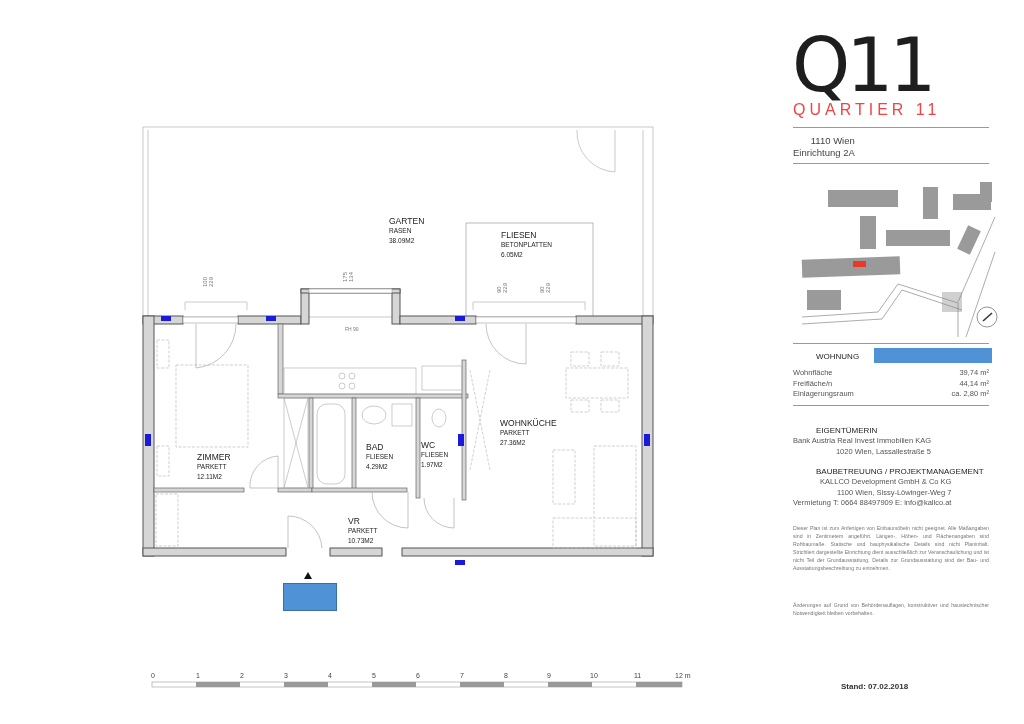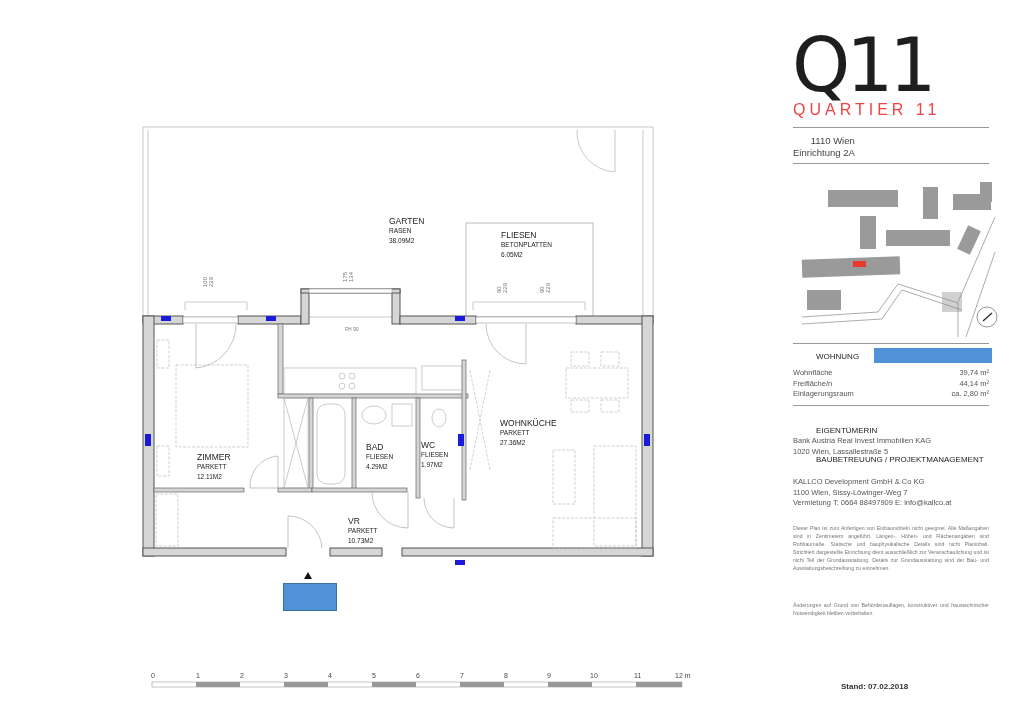--- a/index.html
+++ b/index.html
@@ -4,21 +4,21 @@
 <style>
   html,body{margin:0;padding:0;background:#fff;}
   body{width:1024px;height:724px;position:relative;overflow:hidden;font-family:"Liberation Sans",sans-serif;color:#222;}
   .abs{position:absolute;}
   
   .logo{left:792px;top:30px;font-family:"DejaVu Sans",sans-serif;font-weight:normal;font-size:74px;line-height:70px;letter-spacing:-4px;color:#1e1e1e;}
   .logo-sub{left:793px;top:101px;font-size:16px;letter-spacing:4px;color:#ef4444;}
   .hr{height:1px;background:#999;left:793px;width:196px;}
   .addr{left:793px;top:135px;font-size:9.5px;line-height:12px;color:#444;text-align:right;}
   .sect-title{font-weight:normal;font-size:8px;color:#222;left:793px;margin-left:23px;}
-  .txt{font-size:7.5px;line-height:10.5px;color:#555;left:793px;}
+  .txt{font-size:7.5px;line-height:10.5px;color:#555;left:793px;text-align:right;}
   .row{display:flex;justify-content:space-between;width:196px;}
   .fine{font-size:5.2px;line-height:8px;color:#777;left:793px;width:196px;text-align:justify;}
   .stand{left:793px;top:682px;font-size:8px;font-weight:bold;color:#333;margin-left:48px;}
   .blue-block{background:#4f92d6;}
   
   .lbl{position:absolute;font-size:8.5px;line-height:10px;color:#222;}
   .lbl .s{font-size:6.5px;display:block;}
   .scale-num{position:absolute;top:672px;font-size:7px;color:#444;}
 </style>
 </head>
@@ -74,21 +74,21 @@
       <span>ca. 2,80 m²</span>
     </div>
 </div>
 <div class="abs hr" style="top:405px"></div>
 
 <div class="abs sect-title" style="top:426px">EIGENTÜMERIN</div>
 <div class="abs txt" style="top:436px">
   <div>Bank Austria Real Invest Immobilien KAG</div>
   <div>1020 Wien, Lassallestraße 5</div>
 </div>
-<div class="abs sect-title" style="top:455px">BAUBETREUUNG / PROJEKTMANAGEMENT</div>
+<div class="abs sect-title" style="top:467px">BAUBETREUUNG / PROJEKTMANAGEMENT</div>
 <div class="abs txt" style="top:477px">
   <div>KALLCO Development GmbH &amp; Co KG</div>
   <div>1100 Wien, Sissy-Löwinger-Weg 7</div>
   <div>Vermietung  T: 0664 88497909  E: info@kallco.at</div>
 </div>
 <div class="abs fine" style="top:524px">Dieser Plan ist zum Anfertigen von Einbaumöbeln nicht geeignet. Alle Maßangaben sind in Zentimetern angeführt. Längen-, Höhen- und Flächenangaben sind Rohbaumaße. Statische und bauphysikalische Details sind nicht Planinhalt. Strichliert dargestellte Einrichtung dient ausschließlich zur Veranschaulichung und ist nicht Teil der Grundausstattung. Details zur Grundausstattung sind der Bau- und Ausstattungsbeschreibung zu entnehmen.</div>
 <div class="abs fine" style="top:601px">Änderungen auf Grund von Behördenauflagen, konstruktiver und haustechnischer Notwendigkeit bleiben vorbehalten.</div>
 <div class="abs stand">Stand: 07.02.2018</div>
 
 <svg class="abs" style="left:0;top:0" width="780" height="724" viewBox="0 0 780 724">

